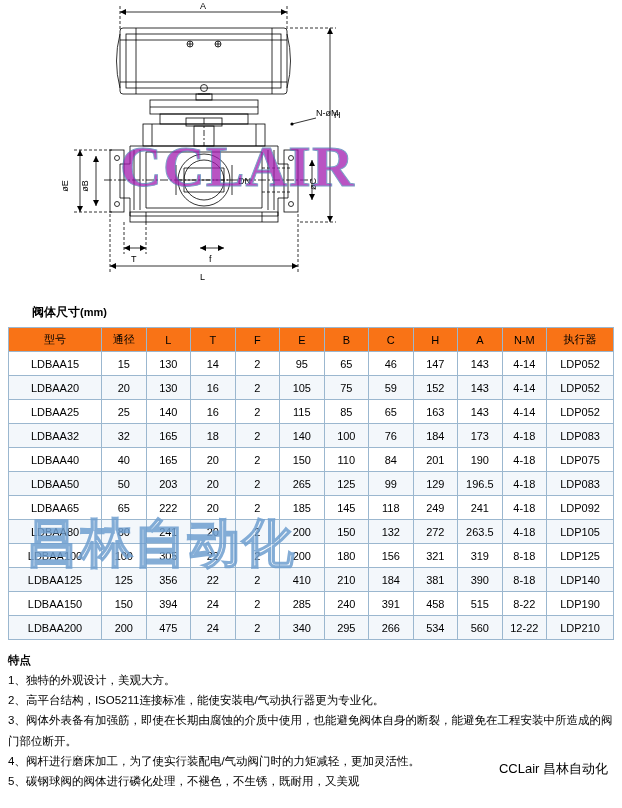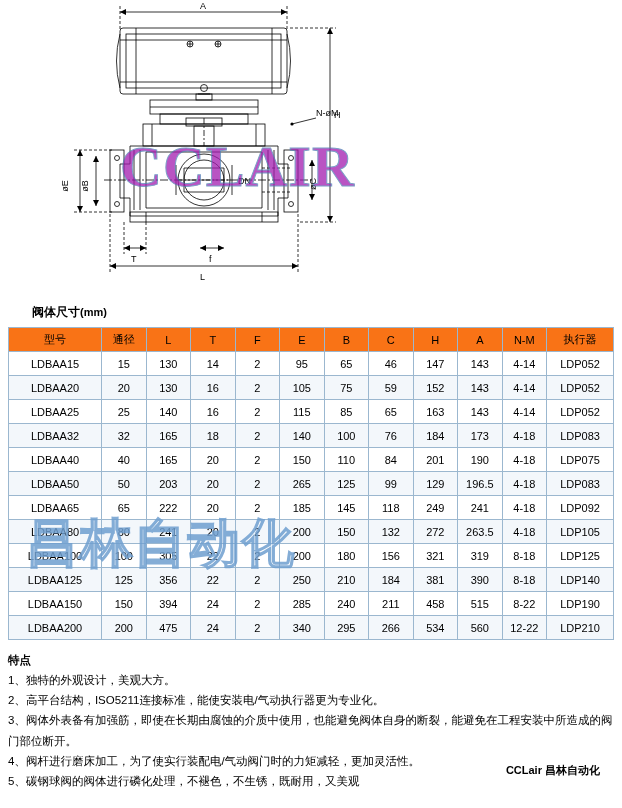--- a/index.html
+++ b/index.html
@@ -111,24 +111,24 @@
     font-family: Liberation Sans, sans-serif;
   }
   .features .feat-title {
     font-weight: bold;
   }
   .features p {
     margin: 0;
   }
   .brand {
     position: absolute;
-    right: 22px;
+    right: 14px;
     bottom: 30px;
-    font-size: 11px;
-    font-weight: bold;
+    font-size: 13px;
+    font-weight: normal;
     font-family: "Liberation Sans", sans-serif;
   }
 </style>
 </head>
 <body>
 
 <div class="drawing-area">
   <svg width="622" height="300" viewBox="0 0 622 300" xmlns="http://www.w3.org/2000/svg">
     <g stroke="#000" fill="none" stroke-width="0.8">
 
@@ -424,37 +424,37 @@
         <td>319</td>
         <td>8-18</td>
         <td>LDP125</td>
       </tr>
       <tr>
         <td>LDBAA125</td>
         <td>125</td>
         <td>356</td>
         <td>22</td>
         <td>2</td>
-        <td>250</td>
+        <td>410</td>
         <td>210</td>
         <td>184</td>
         <td>381</td>
         <td>390</td>
         <td>8-18</td>
         <td>LDP140</td>
       </tr>
       <tr>
         <td>LDBAA150</td>
         <td>150</td>
         <td>394</td>
         <td>24</td>
         <td>2</td>
         <td>285</td>
         <td>240</td>
-        <td>211</td>
+        <td>391</td>
         <td>458</td>
         <td>515</td>
         <td>8-22</td>
         <td>LDP190</td>
       </tr>
       <tr>
         <td>LDBAA200</td>
         <td>200</td>
         <td>475</td>
         <td>24</td>

